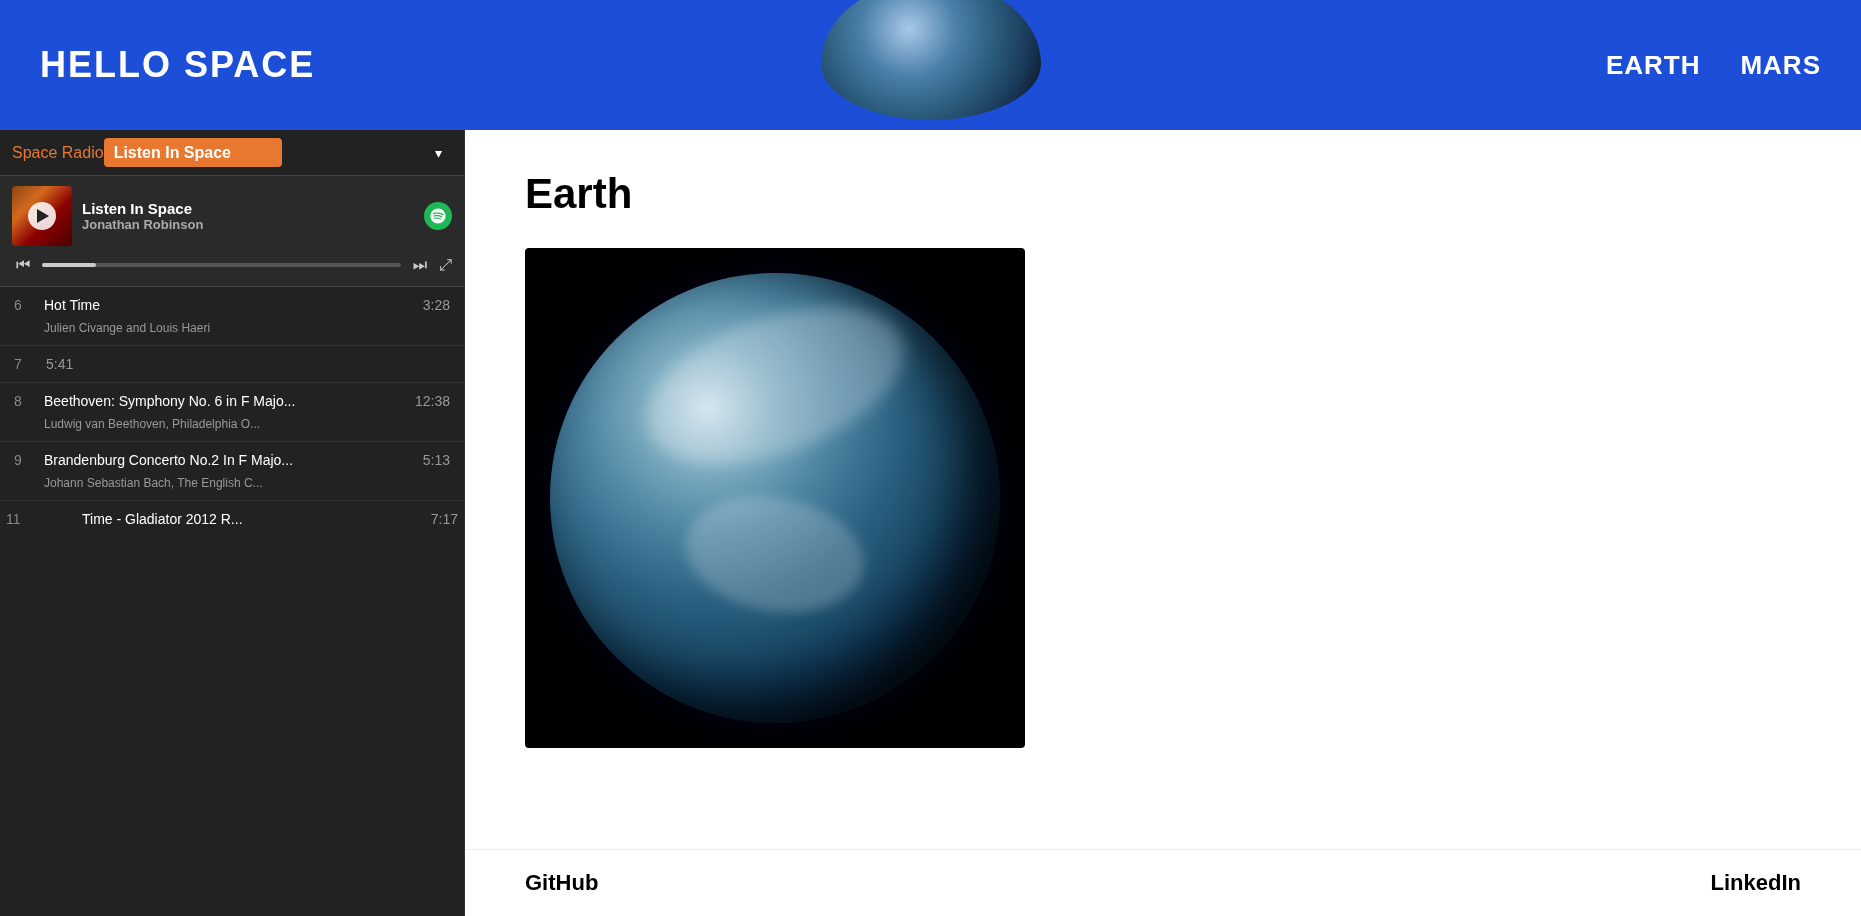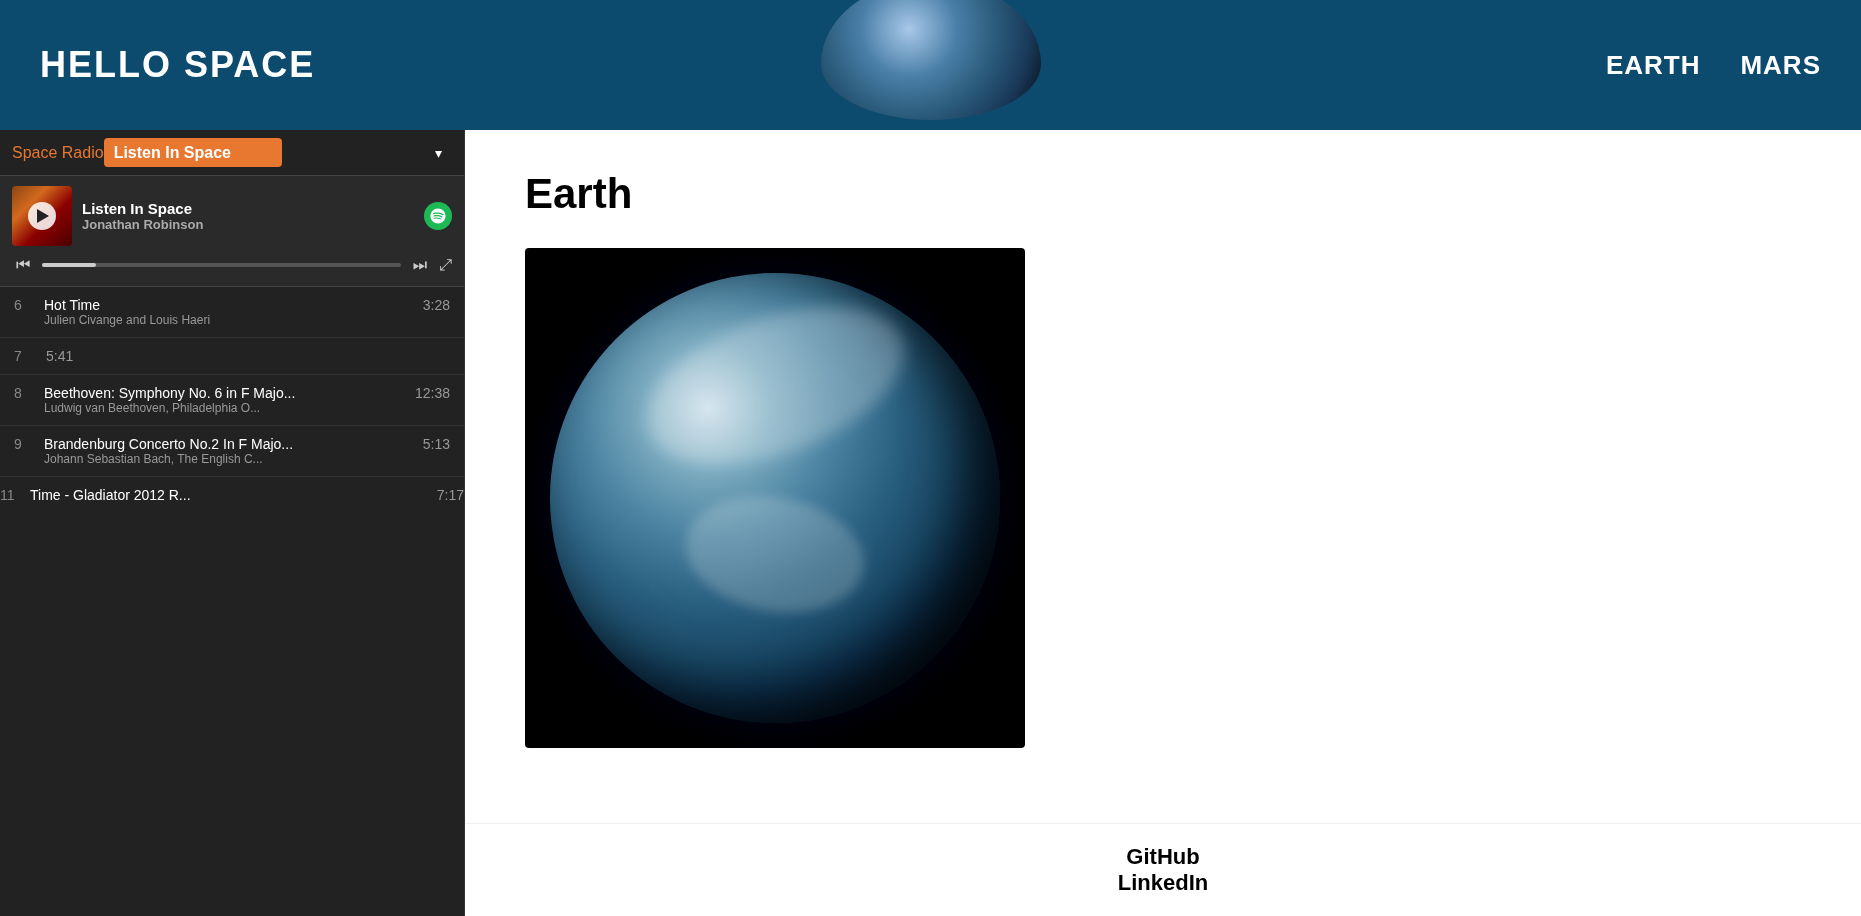--- a/index.html
+++ b/index.html
@@ -1,20 +1,20 @@
 <!DOCTYPE html>
 <html><head>
   <meta charset="utf-8">
   <style>
     * { margin: 0; padding: 0; box-sizing: border-box; }
     body { font-family: Arial, sans-serif; background: #000; color: #fff; overflow-x: hidden; }
 
     
     .header {
-      background: #0c4a6e;
+      background: #1d4ed8;
       display: flex;
       align-items: center;
       justify-content: space-between;
       padding: 10px 40px;
       height: 130px;
       position: relative;
     }
     .header-logo {
       font-size: 36px;
       font-weight: 900;
@@ -238,21 +238,21 @@
       flex: 1;
     }
     .track-name {
       font-size: 14px;
       color: #fff;
       font-weight: 500;
     }
     .track-artist {
       font-size: 12px;
       color: #999;
-      margin-top: 0;
+      margin-top: 8px;
     }
     .track-duration {
       font-size: 14px;
       color: #999;
       flex-shrink: 0;
       margin-left: 2px;
     }
 
     
     .content-area {
@@ -317,42 +317,42 @@
     }
 
     
     .content-footer {
       display: flex;
       justify-content: space-between;
       align-items: center;
       padding: 20px 60px;
       background: #fff;
       border-top: 1px solid #eee;
-      flex-direction: column;
     }
     .footer-link {
       font-size: 22px;
       font-weight: 700;
       color: #000;
       text-decoration: none;
     }
 
     
     .track-list::-webkit-scrollbar { width: 6px; }
     .track-list::-webkit-scrollbar-track { background: #222; }
     .track-list::-webkit-scrollbar-thumb { background: #555; border-radius: 3px; }
 
     
     .track-item-partial {
       display: flex;
       align-items: center;
-      padding: 10px 0;
+      padding: 10px 6px;
       cursor: pointer;
       overflow: hidden;
       max-height: 40px;
+      gap: 46px;
     }
   </style>
 </head>
 <body>
 
 <header class="header">
   <div class="header-logo">HELLO SPACE</div>
   <div class="header-earth-img"></div>
   <nav class="header-nav">
     <a href="#earth">EARTH</a>

